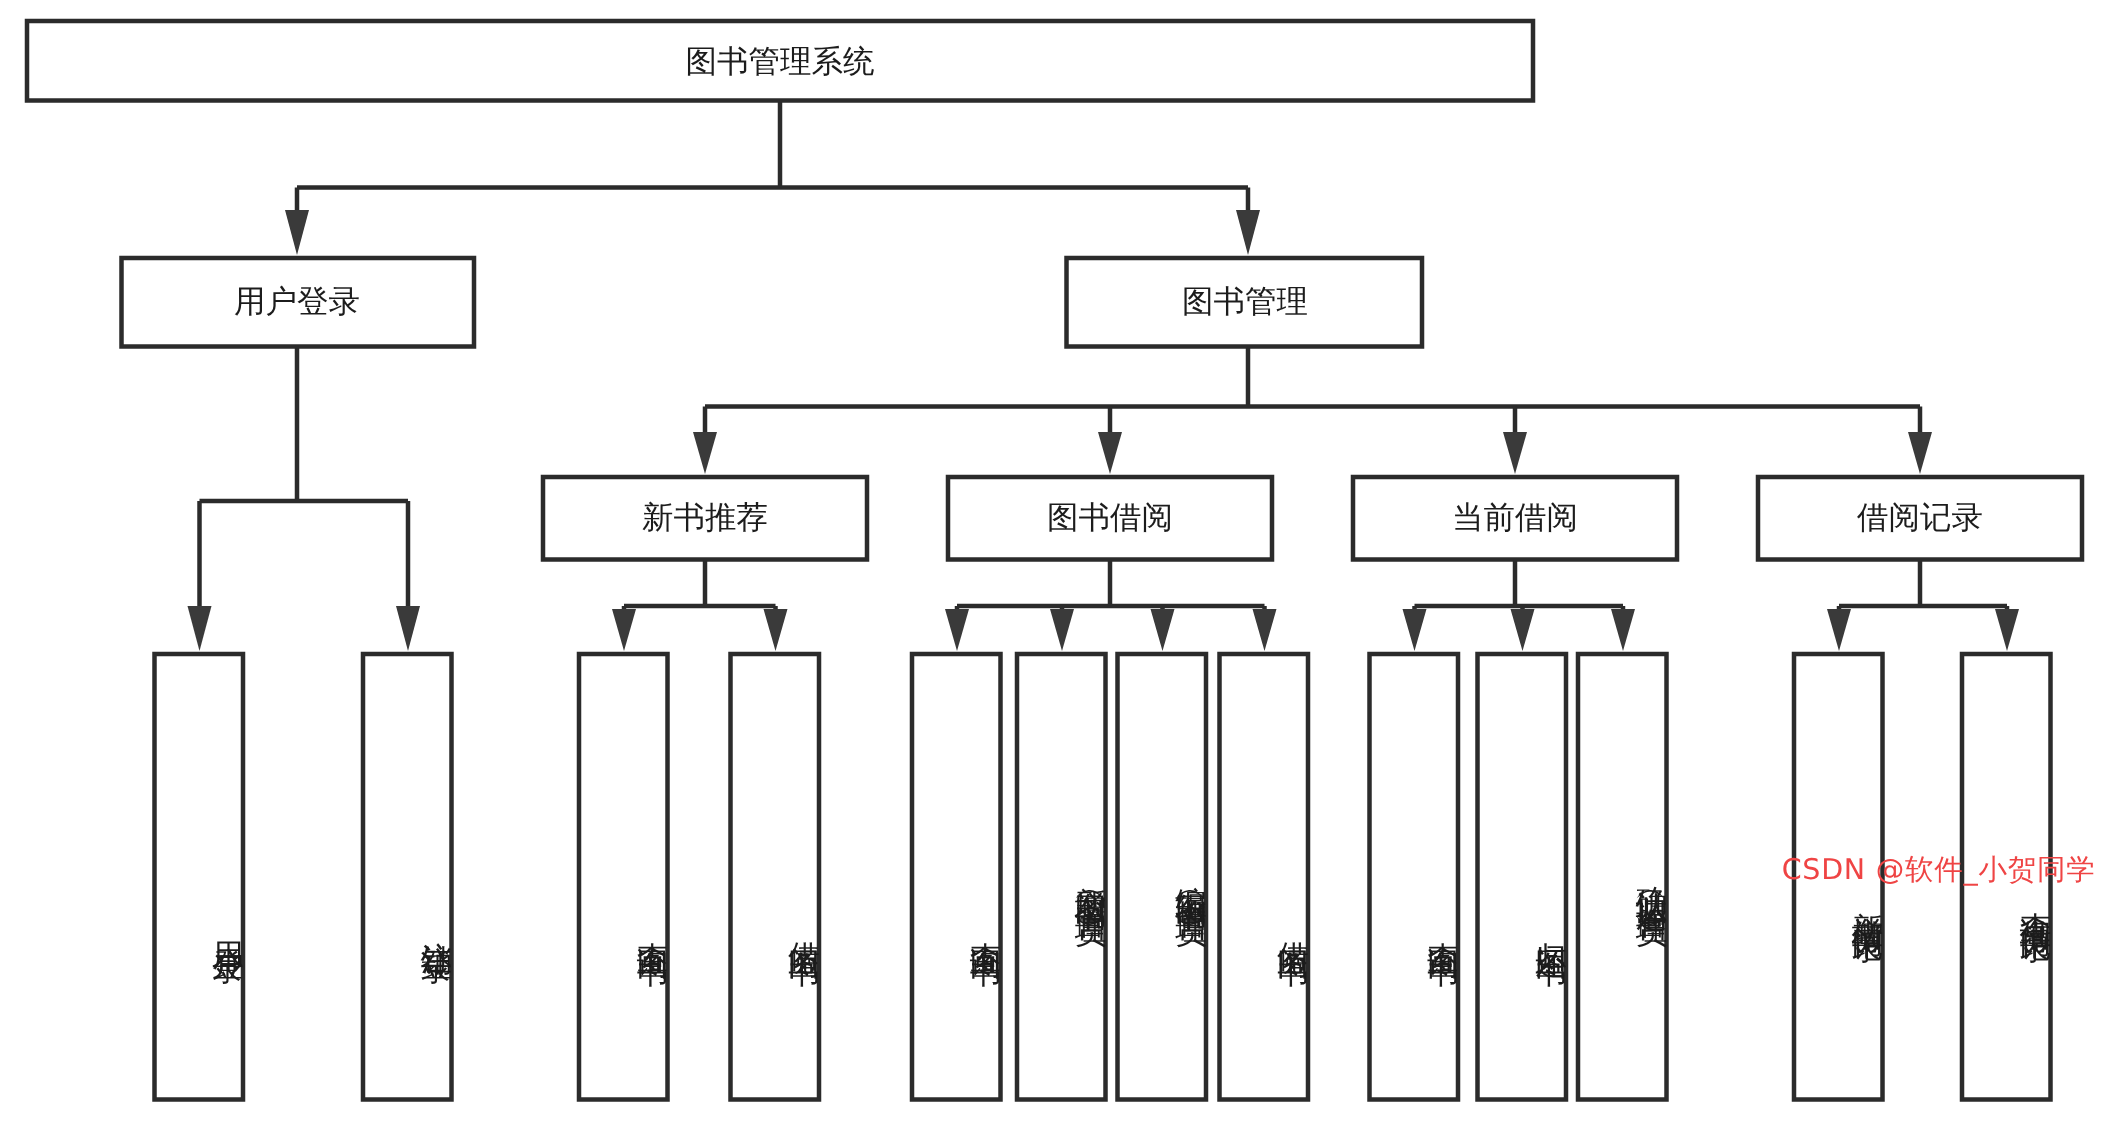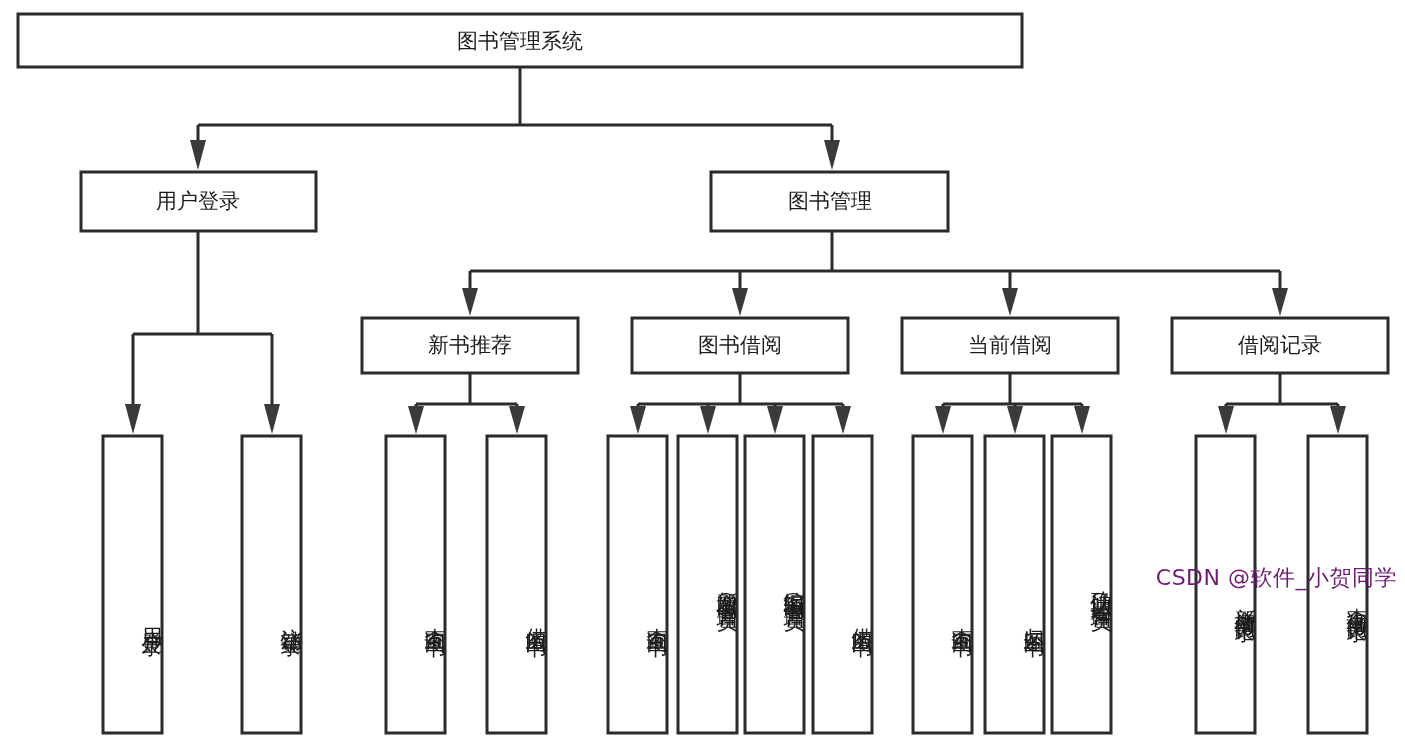--- a/index.html
+++ b/index.html
@@ -65,22 +65,22 @@
     color: #1c1c1c;
     letter-spacing: 3px;
     white-space: nowrap;
     pointer-events: none;
   }
   .watermark {
     position: absolute;
     right: 8px;
     bottom: 4px;
     font-family: "DejaVu Sans", "Liberation Sans", sans-serif;
-    font-size: 22px;
-    color: #701a75;
+    font-size: 19px;
+    color: #ef4444;
     white-space: nowrap;
     letter-spacing: 0.5px;
   }
 </style>
 </head>
 <body>
 
 <div id="diagram-root">
 
   <svg class="flow" viewBox="0 0 1405 747" xmlns="http://www.w3.org/2000/svg">

